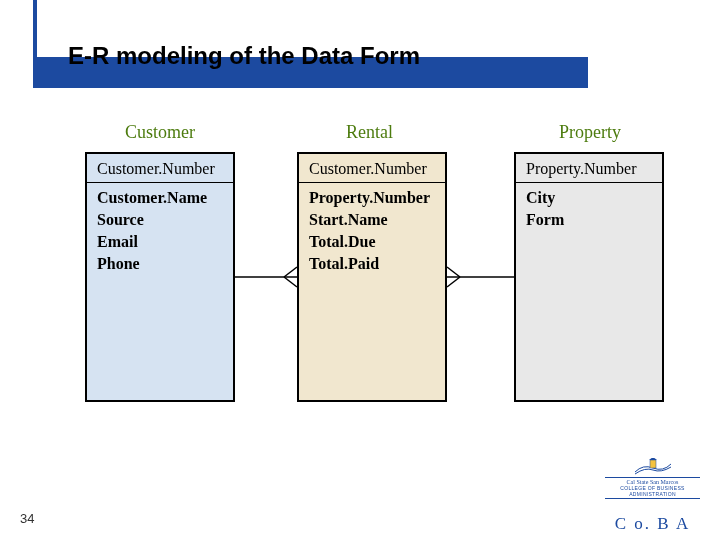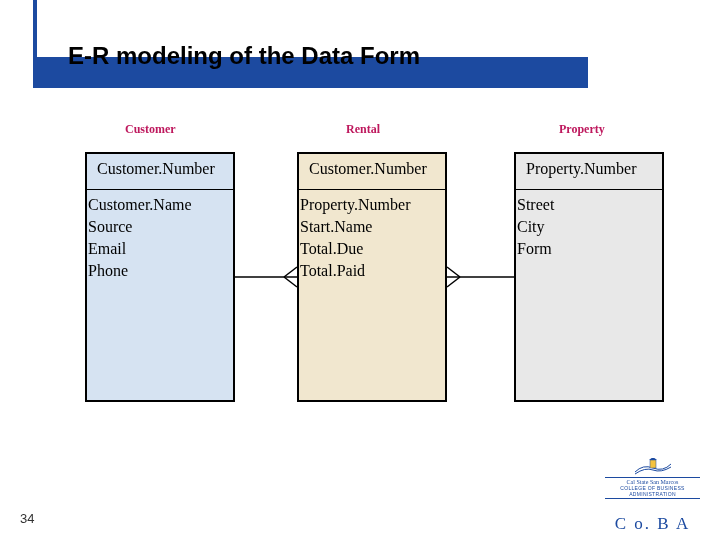--- a/index.html
+++ b/index.html
@@ -33,40 +33,41 @@
     position: absolute;
     left: 33px;
     top: 57px;
     width: 555px;
     height: 31px;
     background: #1c4aa0;
   }
   .entity-title {
     position: absolute;
     font-family: "Times New Roman", Times, serif;
-    font-size: 12px;
-    color: #be185d;
-    font-weight: bold;
+    font-size: 18px;
+    color: #4d7c0f;
+    font-weight: normal;
   }
   .entity-box {
     position: absolute;
     border: 2px solid #000;
     font-family: "Times New Roman", Times, serif;
   }
   .bg-blue { background: #d6e3f2; }
   .bg-tan  { background: #f1e7cf; }
   .bg-grey { background: #e8e8e8; }
   .pk-row {
     border-bottom: 1.5px solid #000;
-    padding: 6px 10px 11px 10px;
+    padding: 6px 10px 4px 10px;
     font-size: 16px;
   }
   .attr-row {
-    padding: 2px 1px;
+    padding: 2px 10px;
     font-size: 16px;
+    font-weight: bold;
   }
   .attrs { padding: 4px 0 4px 0; }
   svg.connectors {
     position: absolute;
     left: 0; top: 0;
     width: 720px; height: 540px;
     pointer-events: none;
   }
   .page-num {
     position: absolute;
@@ -135,21 +136,20 @@
     <div class="attr-row">Property.Number</div>
     <div class="attr-row">Start.Name</div>
     <div class="attr-row">Total.Due</div>
     <div class="attr-row">Total.Paid</div>
   </div>
 </div>
 
 <div class="entity-box bg-grey" style="left:514px; top:152px; width:150px; height:250px;">
   <div class="pk-row">Property.Number</div>
   <div class="attrs">
-    <div class="attr-row">Street</div>
     <div class="attr-row">City</div>
     <div class="attr-row">Form</div>
   </div>
 </div>
 
 <svg class="connectors">
 
   <line x1="235" y1="277" x2="284" y2="277" stroke="#000" stroke-width="1.5"></line>
 
   <line x1="284" y1="277" x2="297" y2="267" stroke="#000" stroke-width="1.5"></line>

